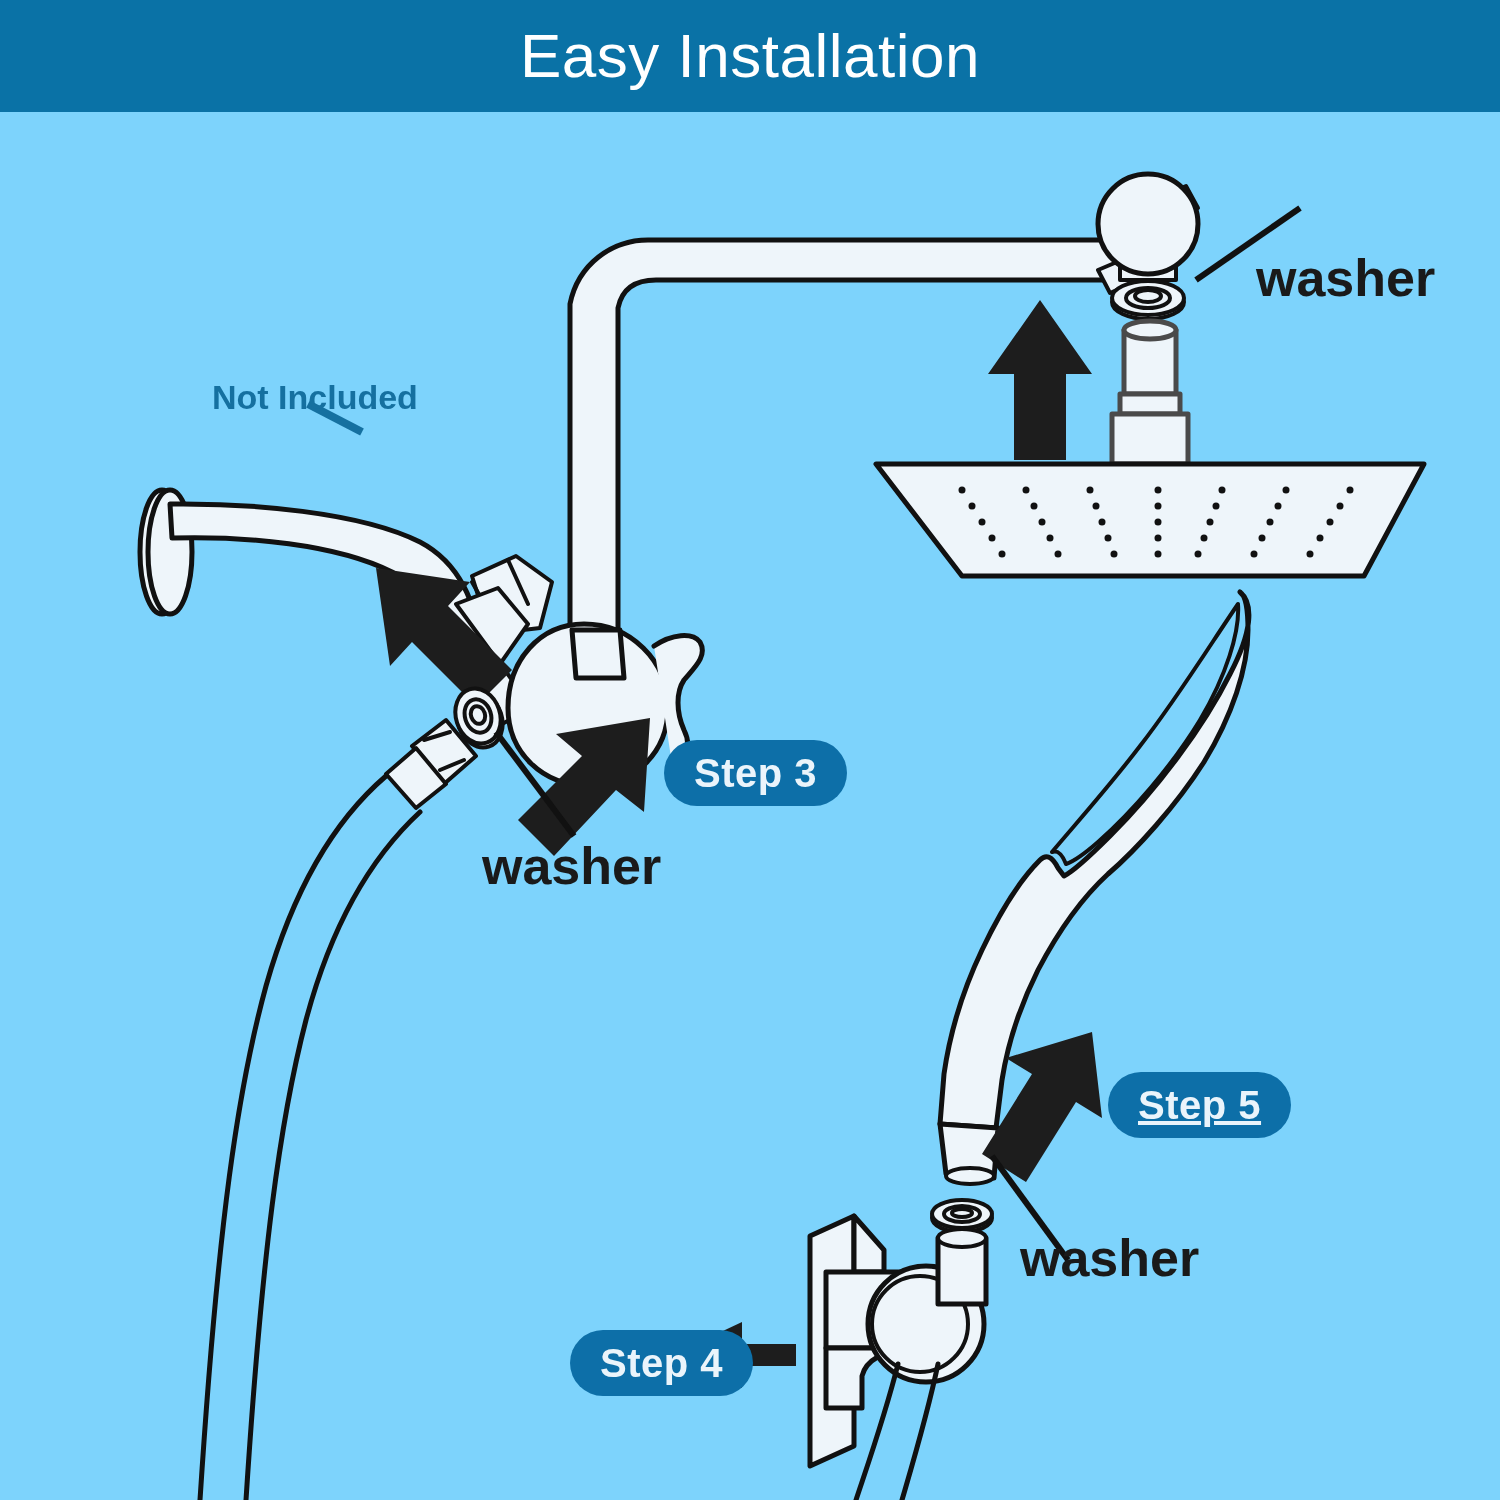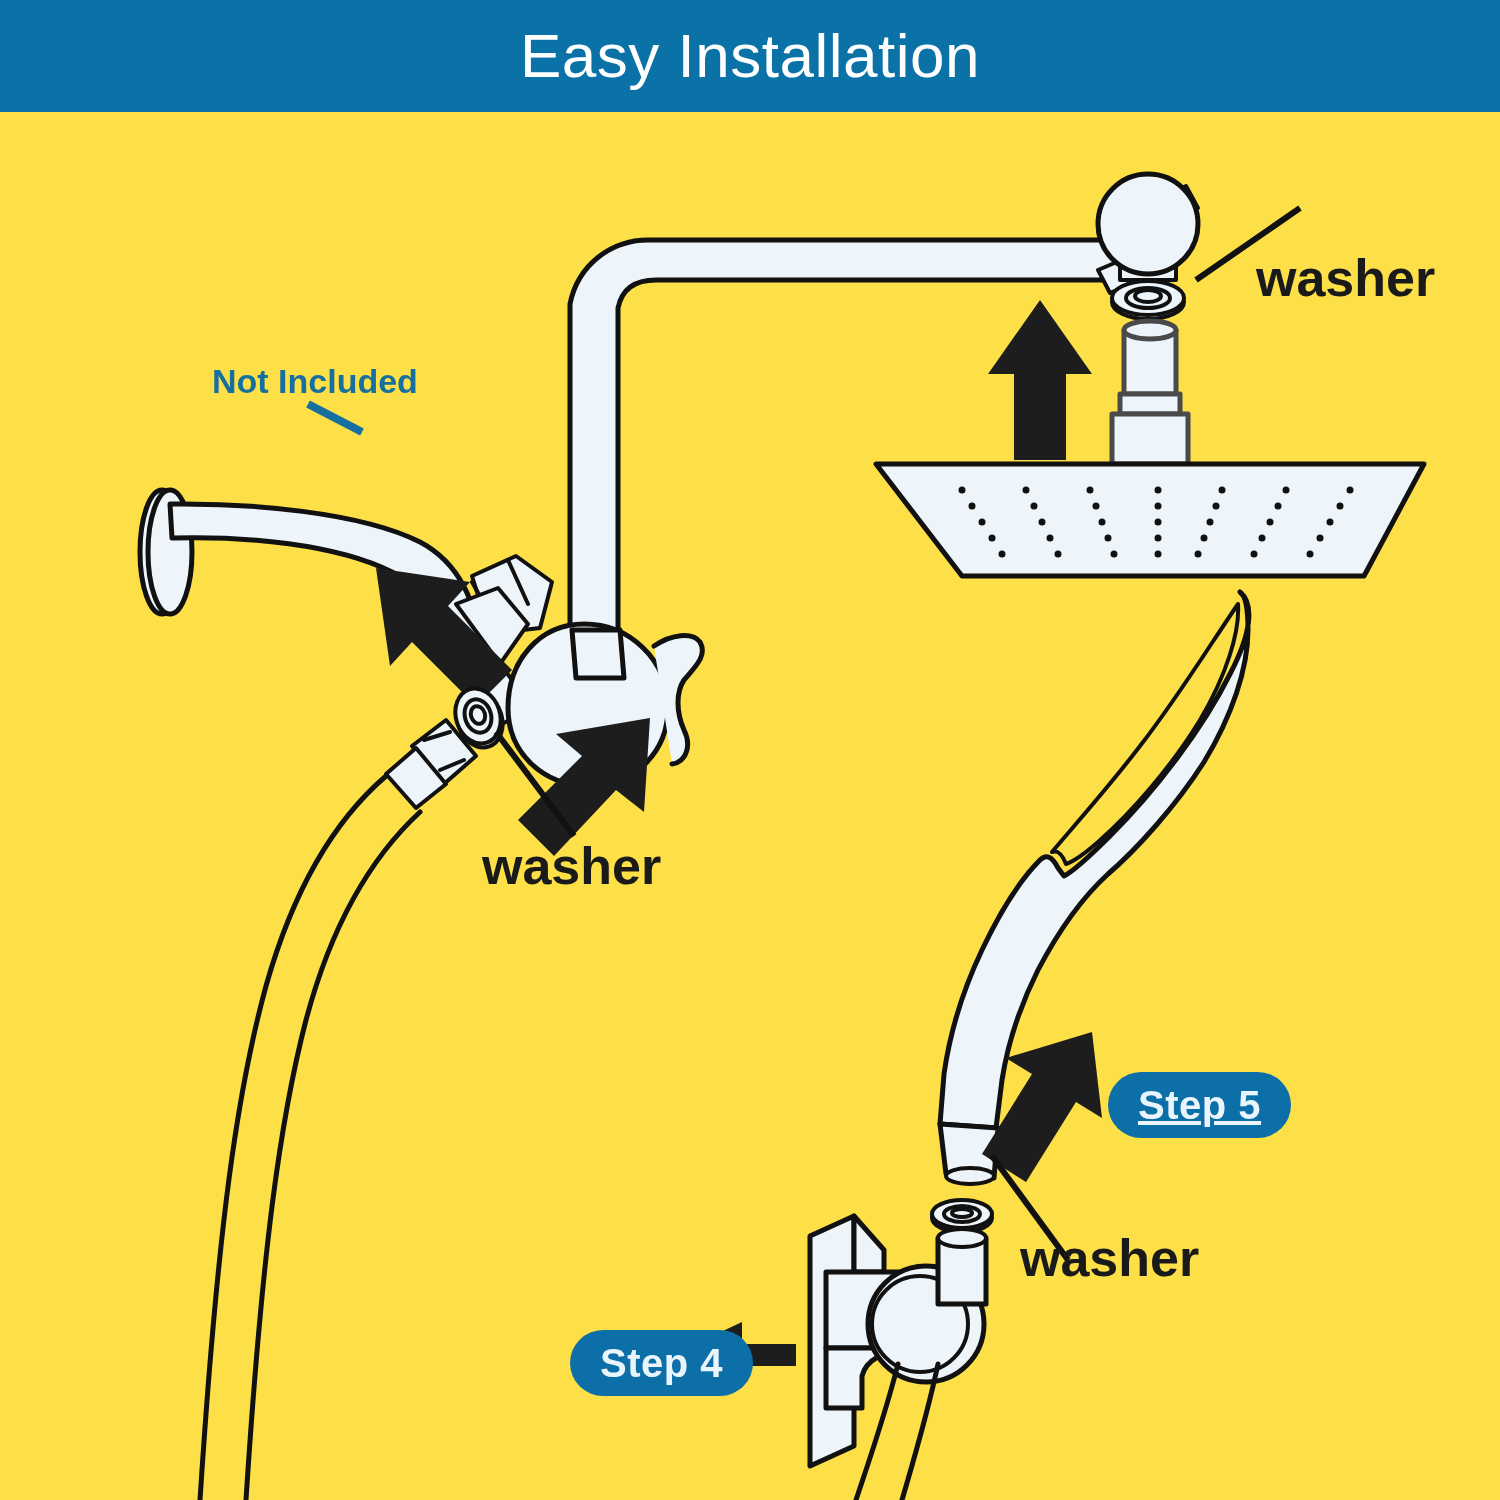--- a/index.html
+++ b/index.html
@@ -4,21 +4,21 @@
 <style>
   html, body {
     margin: 0;
     padding: 0;
     background: #e8f1f8;
   }
   #page {
     position: relative;
     width: 1500px;
     height: 1500px;
-    background: #fde047;
+    background: #7dd3fc;
     font-family: "Liberation Sans", sans-serif;
     overflow: hidden;
   }
   #header-banner {
     position: absolute;
     left: 0;
     top: 0;
     width: 1500px;
     height: 112px;
     background: #0a72a6;
@@ -81,21 +81,21 @@
     line-height: 1;
   }
   #badge-step1 { left: 148px; top: 466px; }
   #badge-step2 { left: 790px; top: 186px; }
   #badge-step3 { left: 664px; top: 628px; }
   #badge-step4 { left: 570px; top: 1218px; }
   #badge-step5 { left: 1108px; top: 960px; text-decoration: underline; }
   #label-washer-top { left: 1256px; top: 140px; }
   #label-washer-mid { left: 482px; top: 728px; }
   #label-washer-bottom { left: 1020px; top: 1120px; }
-  #label-not-included { left: 212px; top: 252px; }
+  #label-not-included { left: 212px; top: 268px; }
 </style>
 </head>
 <body>
 
 <div id="page">
 
   <div id="header-banner">
     <div id="header-title">Easy Installation</div>
   </div>
 
@@ -335,20 +335,21 @@
       </g>
 
       <g class="blk">
         <path d="M1092 920 L1102 1006 L1076 990 L1026 1070 L982 1042 L1032 962 L1006 946 Z"></path>
       </g>
 
       <line class="lead" x1="992" y1="1044" x2="1068" y2="1148"></line>
 
     </svg>
 
+    <div class="step-badge" id="badge-step3">Step 3</div>
     <div class="step-badge" id="badge-step4">Step 4</div>
     <div class="step-badge" id="badge-step5">Step 5</div>
 
     <div class="part-label" id="label-washer-top">washer</div>
     <div class="part-label" id="label-washer-mid">washer</div>
     <div class="part-label" id="label-washer-bottom">washer</div>
 
     <div class="note-label" id="label-not-included">Not Included</div>
 
   </div>

